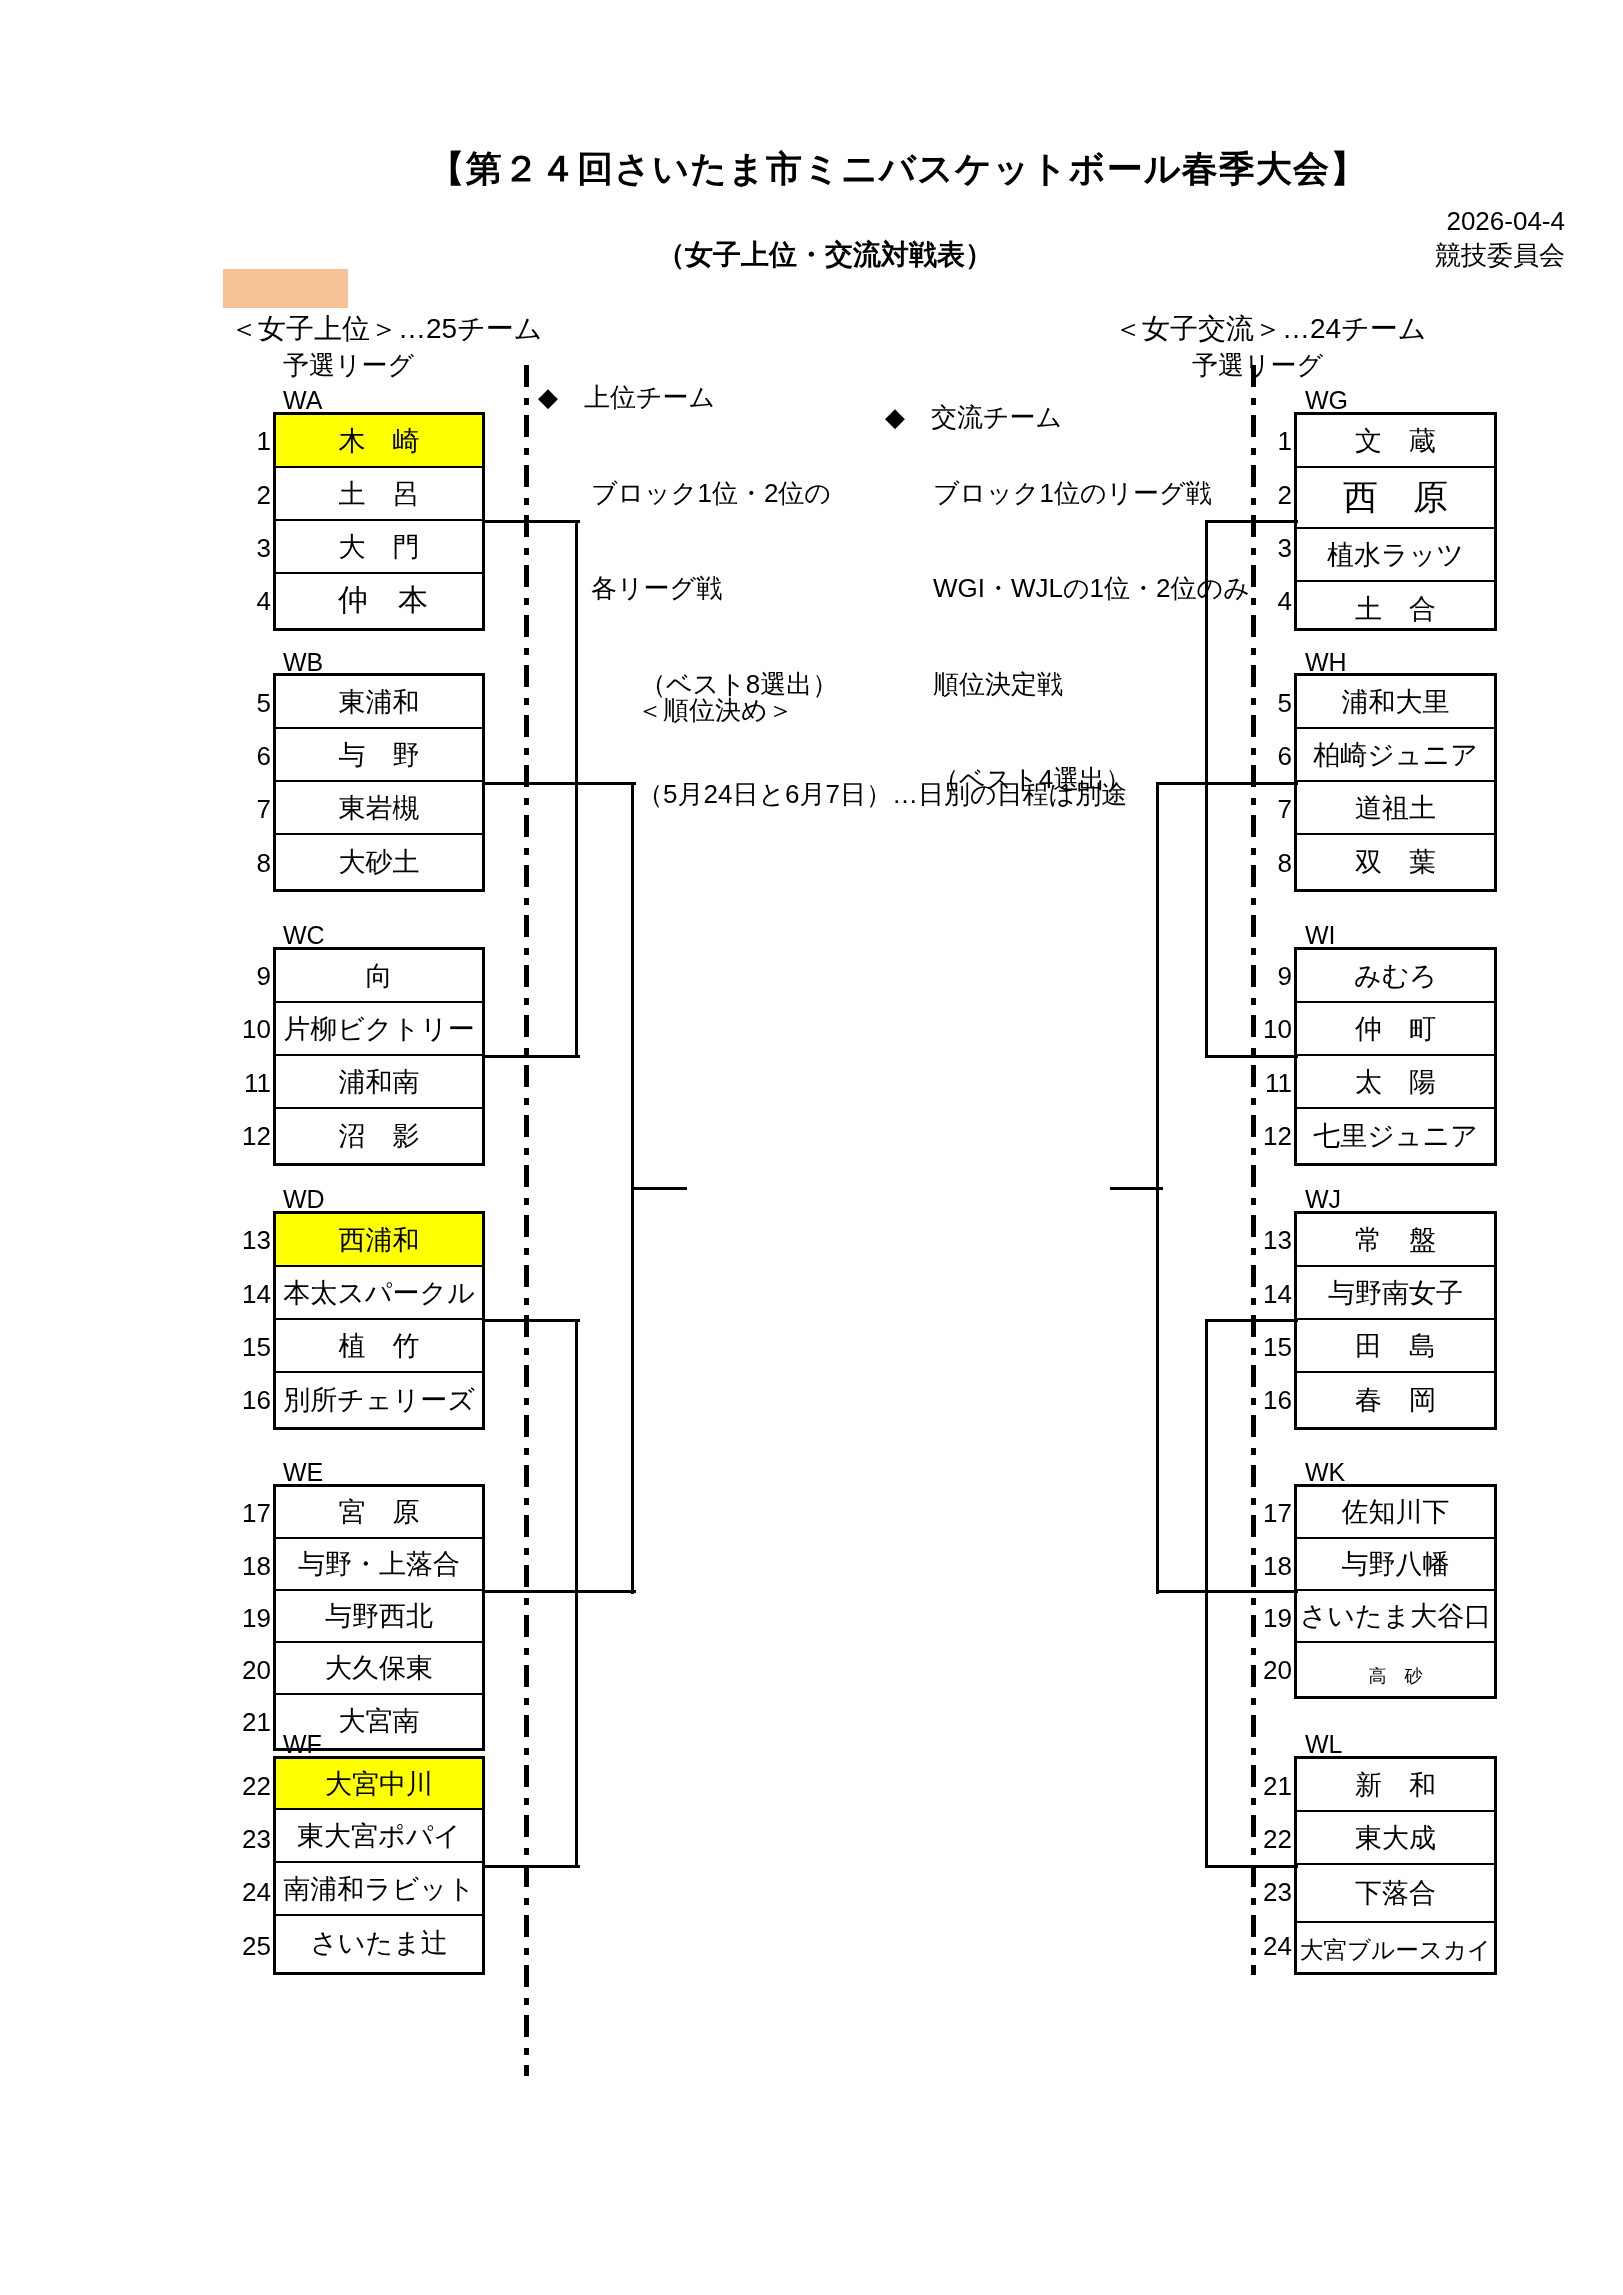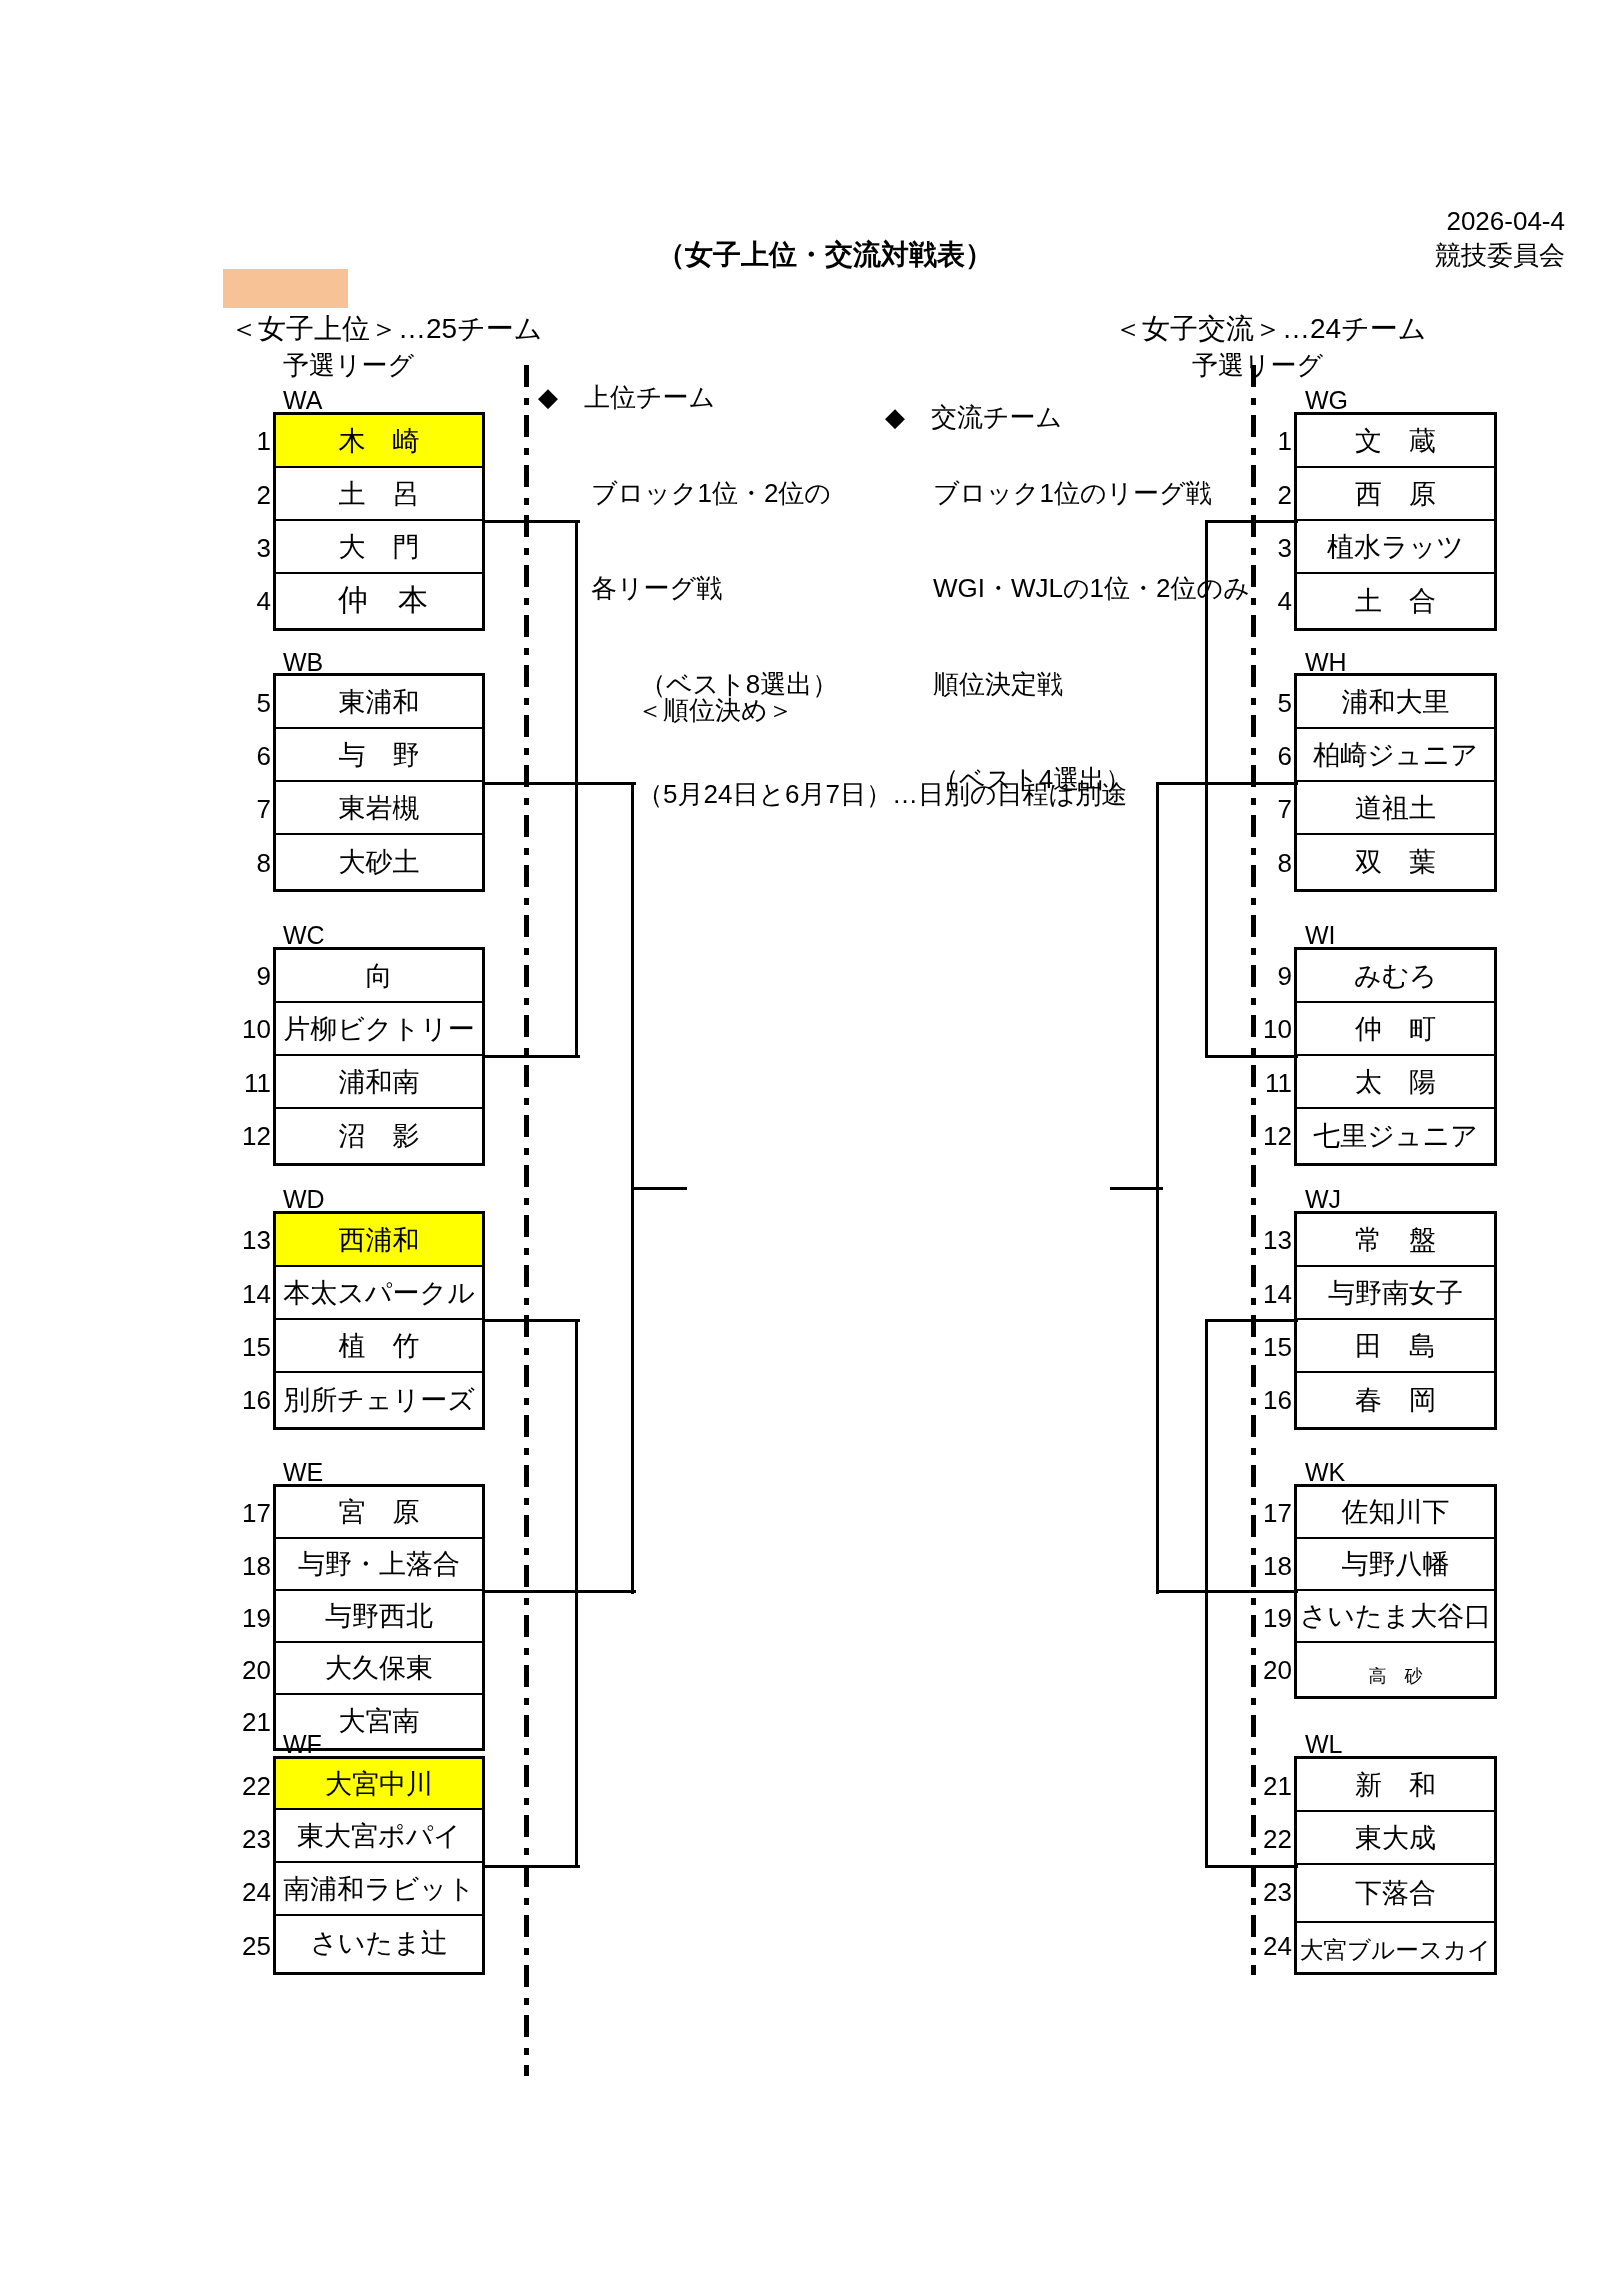--- a/index.html
+++ b/index.html
@@ -40,20 +40,21 @@
     background:repeating-linear-gradient(to bottom,
       #000 0 22.4px, transparent 22.4px 33px, #000 33px 40px, transparent 40px 50px);
   }
   .ann{position:absolute;font-size:26px;white-space:nowrap;}
 </style>
 </head>
 <body>
 
 <div class="page">
 
+  <div class="abs t-title">【第２４回さいたま市ミニバスケットボール春季大会】</div>
   <div class="abs t-date">2026-04-4</div>
   <div class="abs t-subtitle">（女子上位・交流対戦表）</div>
   <div class="abs t-org">競技委員会</div>
   <div class="abs marker-box" style="background: rgb(247, 195, 150);"></div>
 
   <div class="abs t-header hdr-left">＜女子上位＞…25チーム</div>
   <div class="abs t-subheader sub-left">予選リーグ</div>
   <div class="abs t-header hdr-right">＜女子交流＞…24チーム</div>
   <div class="abs t-subheader sub-right">予選リーグ</div>
 
@@ -126,21 +127,21 @@
         <div class="cell" style="height: 53px; font-size: 27px;">南浦和ラビット</div>
         <div class="cell" style="height: 53px; font-size: 27px;">さいたま辻</div>
       </div>
       <div class="block-label" style="left: 1305px; top: 386px;">WG</div>
       <div class="num" style="left: 1242px; top: 415px; line-height: 53px;">1</div>
       <div class="num" style="left: 1242px; top: 469px; line-height: 53px;">2</div>
       <div class="num" style="left: 1242px; top: 522px; line-height: 53px;">3</div>
       <div class="num" style="left: 1242px; top: 575px; line-height: 53px;">4</div>
       <div class="block" style="left: 1294px; top: 412px; width: 197px; height: 213px;">
         <div class="cell" style="height: 53px; font-size: 27px;">文　蔵</div>
-        <div class="cell" style="height: 53px; font-size: 27px;">西　原</div>
+        <div class="cell" style="height: 61px; font-size: 35px;">西　原</div>
         <div class="cell" style="height: 53px; font-size: 27px;">植水ラッツ</div>
         <div class="cell" style="height: 53px; font-size: 27px;">土　合</div>
       </div>
       <div class="block-label" style="left: 1305px; top: 648px;">WH</div>
       <div class="num" style="left: 1242px; top: 677px; line-height: 53px;">5</div>
       <div class="num" style="left: 1242px; top: 730px; line-height: 53px;">6</div>
       <div class="num" style="left: 1242px; top: 783px; line-height: 53px;">7</div>
       <div class="num" style="left: 1242px; top: 837px; line-height: 53px;">8</div>
       <div class="block" style="left: 1294px; top: 673px; width: 197px; height: 213px;">
         <div class="cell" style="height: 53px; font-size: 27px;">浦和大里</div>

